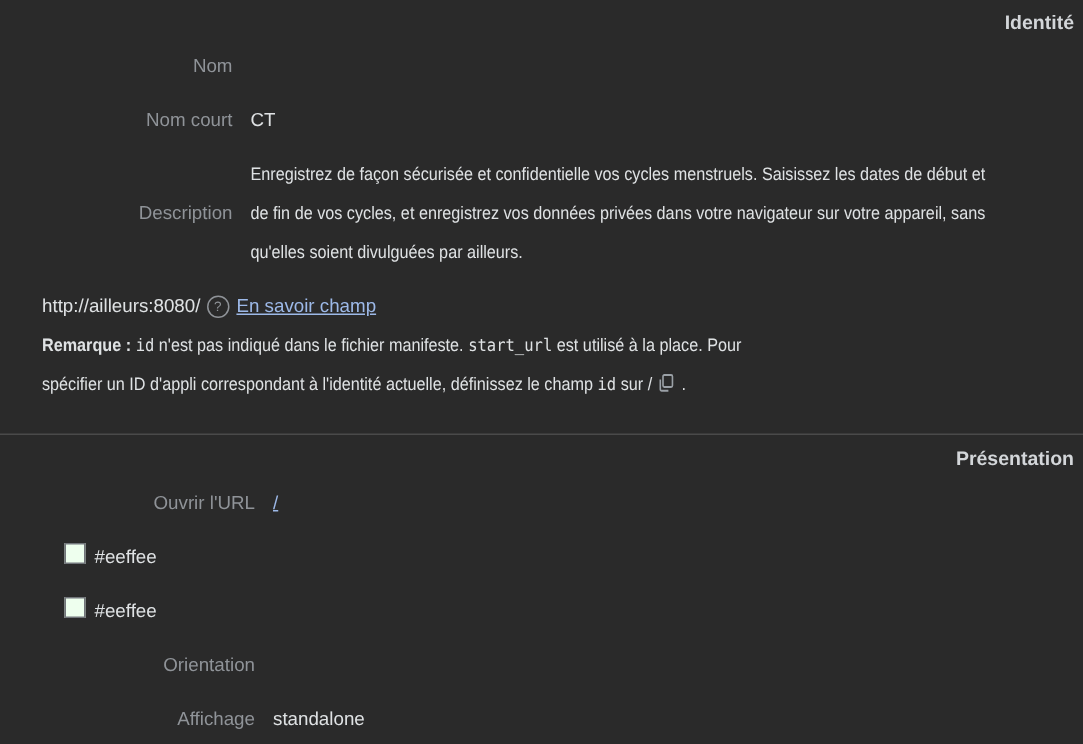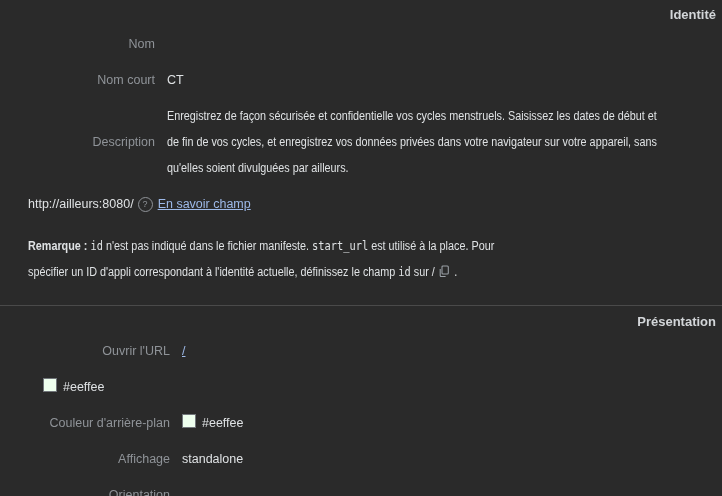--- a/index.html
+++ b/index.html
@@ -53,21 +53,21 @@
   .swatch {
     display: inline-block; width: 12px; height: 12px;
     border: 1px solid #71757a; vertical-align: -1px; margin-right: 6px;
   }
   .copy-btn {
     display: inline-block; vertical-align: -2px; cursor: pointer;
     margin: 0 1px;
   }
   .copy-btn svg { display: block; }
   .url-line { display: flex; align-items: center; }
-  .note { margin-top: 16px; }
+  .note { margin-top: 0; }
 </style>
 </head>
 <body>
 
 <div class="section">
   <div class="section-title">Identité</div>
 
   <div class="row">
     <div class="row-label">Nom</div>
   </div>
@@ -114,28 +114,27 @@
     </div>
   </div>
 
   <div class="row">
     <div class="row-value">
       <span class="swatch" style="background-color:#eeffee"></span><span>#eeffee</span>
     </div>
   </div>
 
   <div class="row">
-    <div class="row-label">Couleur d'arrière-plan</div>
     <div class="row-value">
       <span class="swatch" style="background-color:#eeffee"></span><span>#eeffee</span>
     </div>
   </div>
 
   <div class="row">
-    <div class="row-label">Affichage</div>
-    <div class="row-value">standalone</div>
+    <div class="row-label">Orientation</div>
+    <div class="row-value"></div>
   </div>
 
   <div class="row">
-    <div class="row-label">Orientation</div>
-    <div class="row-value"></div>
+    <div class="row-label">Affichage</div>
+    <div class="row-value">standalone</div>
   </div>
 </div>
 
 </body></html>

